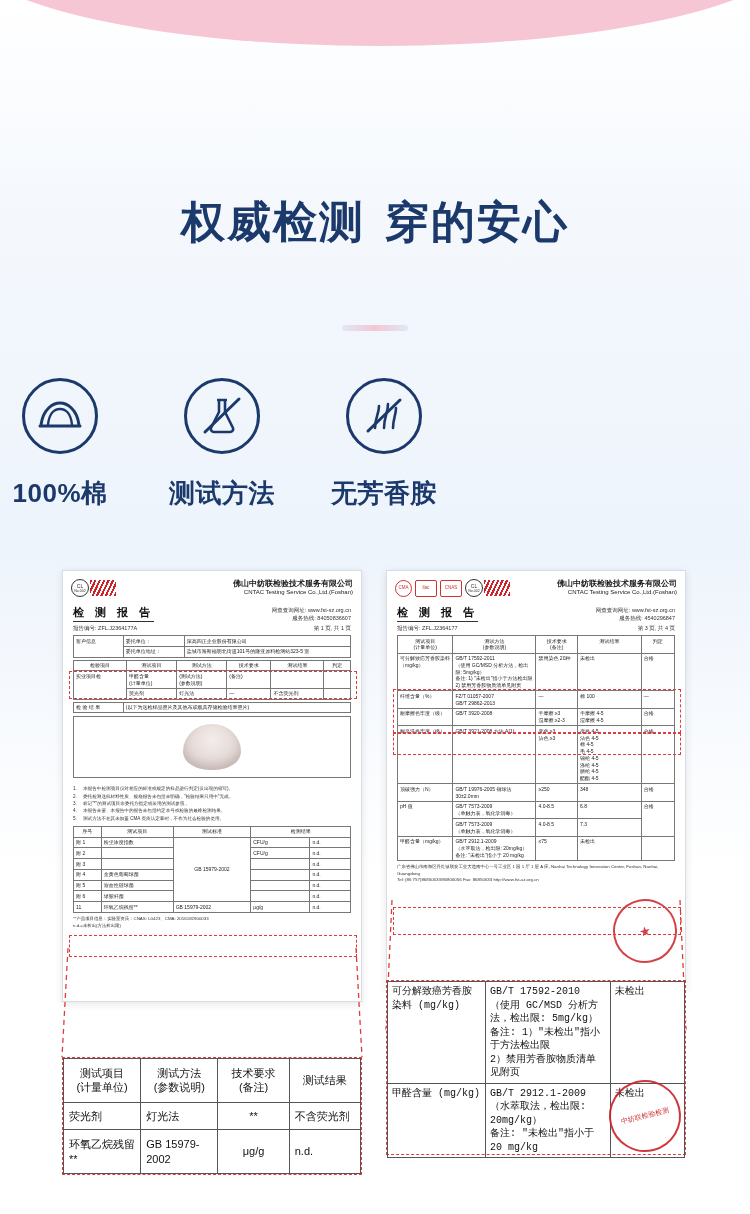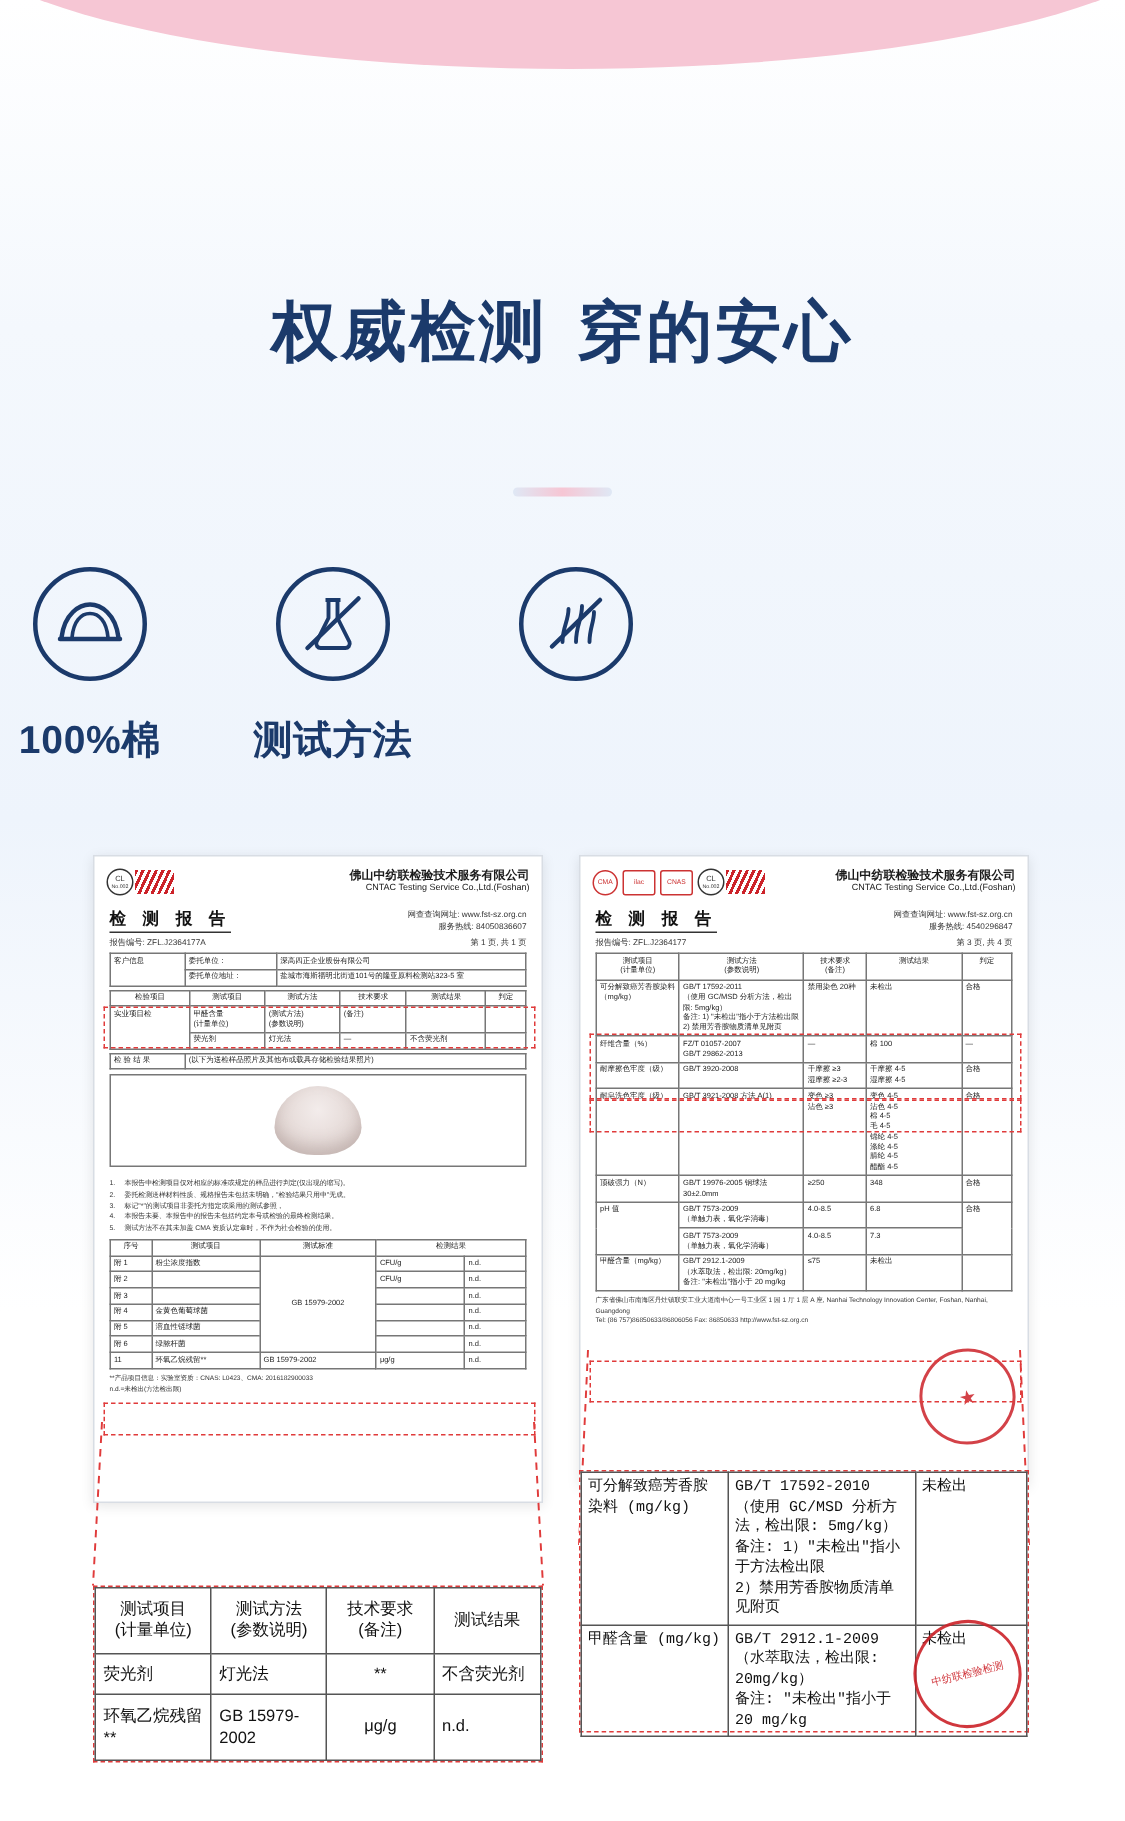--- a/index.html
+++ b/index.html
@@ -290,20 +290,21 @@
     </div>
 
 
     <div class="icon-cell">
       <div class="icon-circle">
         <svg width="46" height="44" viewBox="0 0 46 44">
           <path d="M14 34 C14 24, 18 20, 18 12 M23 34 C23 23, 27 19, 27 10 M32 34 C32 25, 35 21, 35 14" fill="none" stroke="#1b3a6b" stroke-width="2.6" stroke-linecap="round"></path>
           <line x1="7" y1="37" x2="39" y2="6" stroke="#1b3a6b" stroke-width="3" stroke-linecap="round"></line>
         </svg>
       </div>
+      <div class="icon-label">无芳香胺</div>
     </div>
 
   </div>
 
   <div class="docs">
 
     <div class="doc doc-left">
       <div class="doc-head">
         <div class="cl-mark">
             <span>CL</span>

